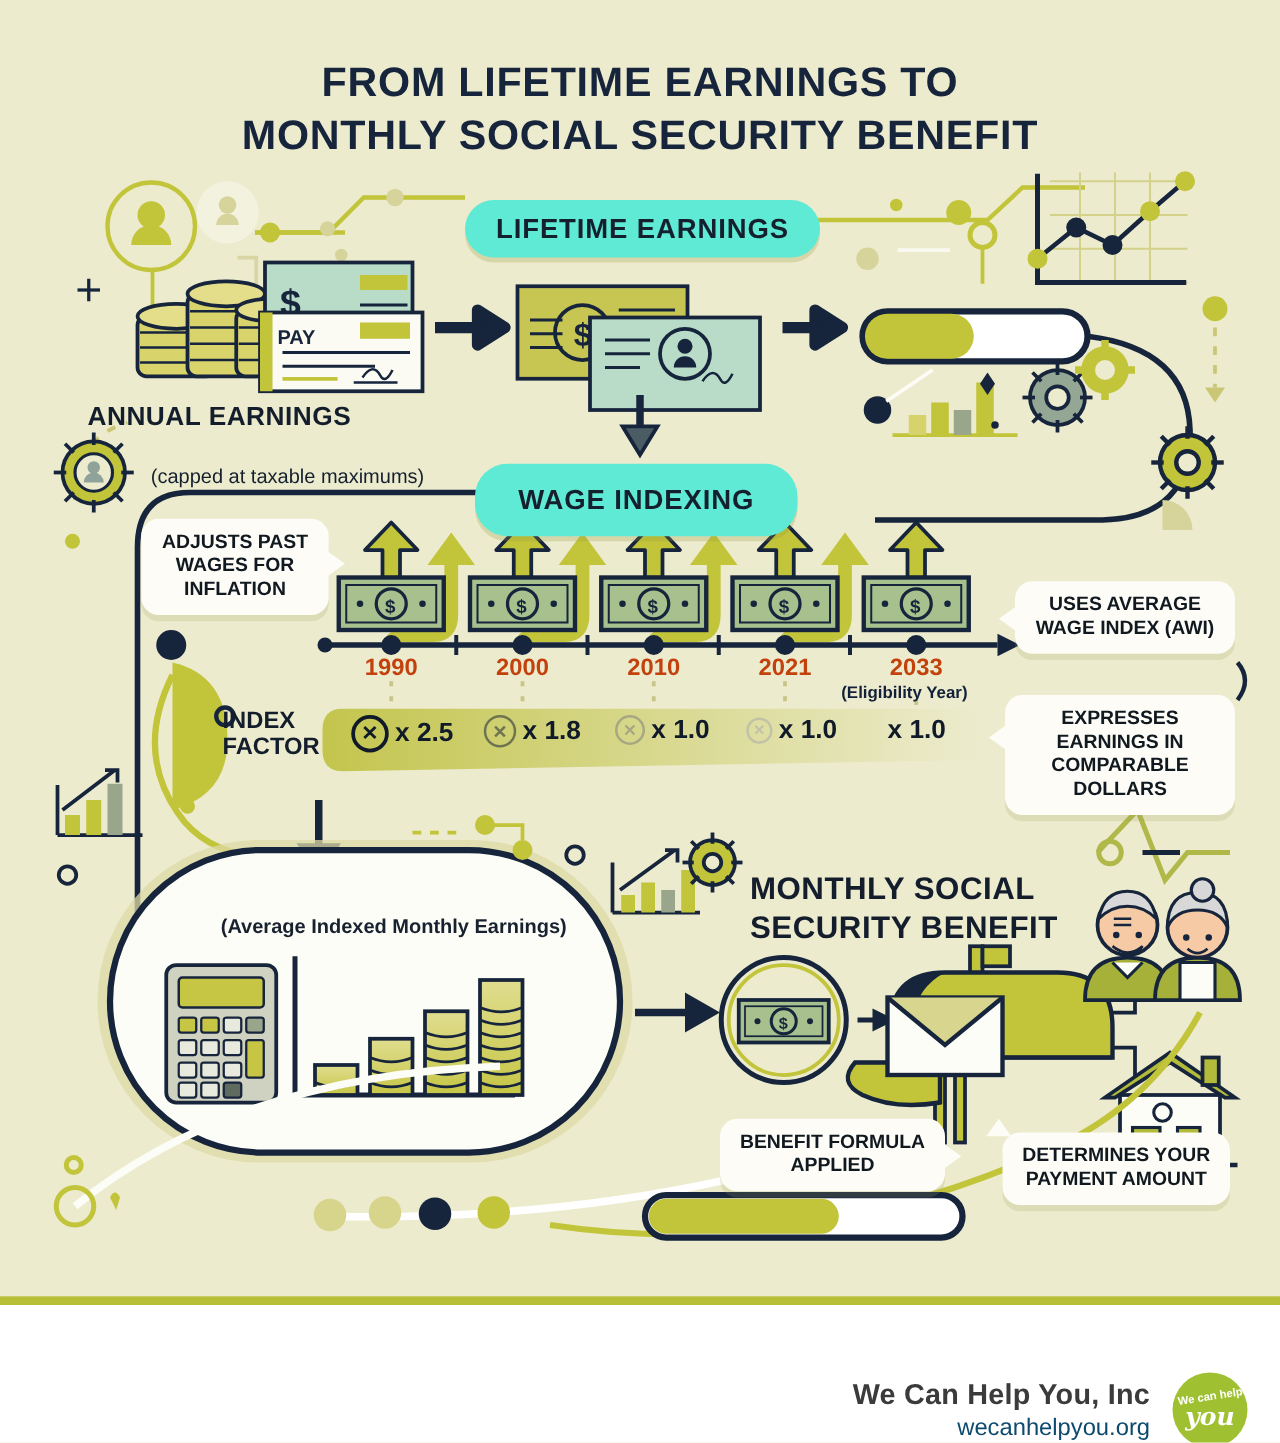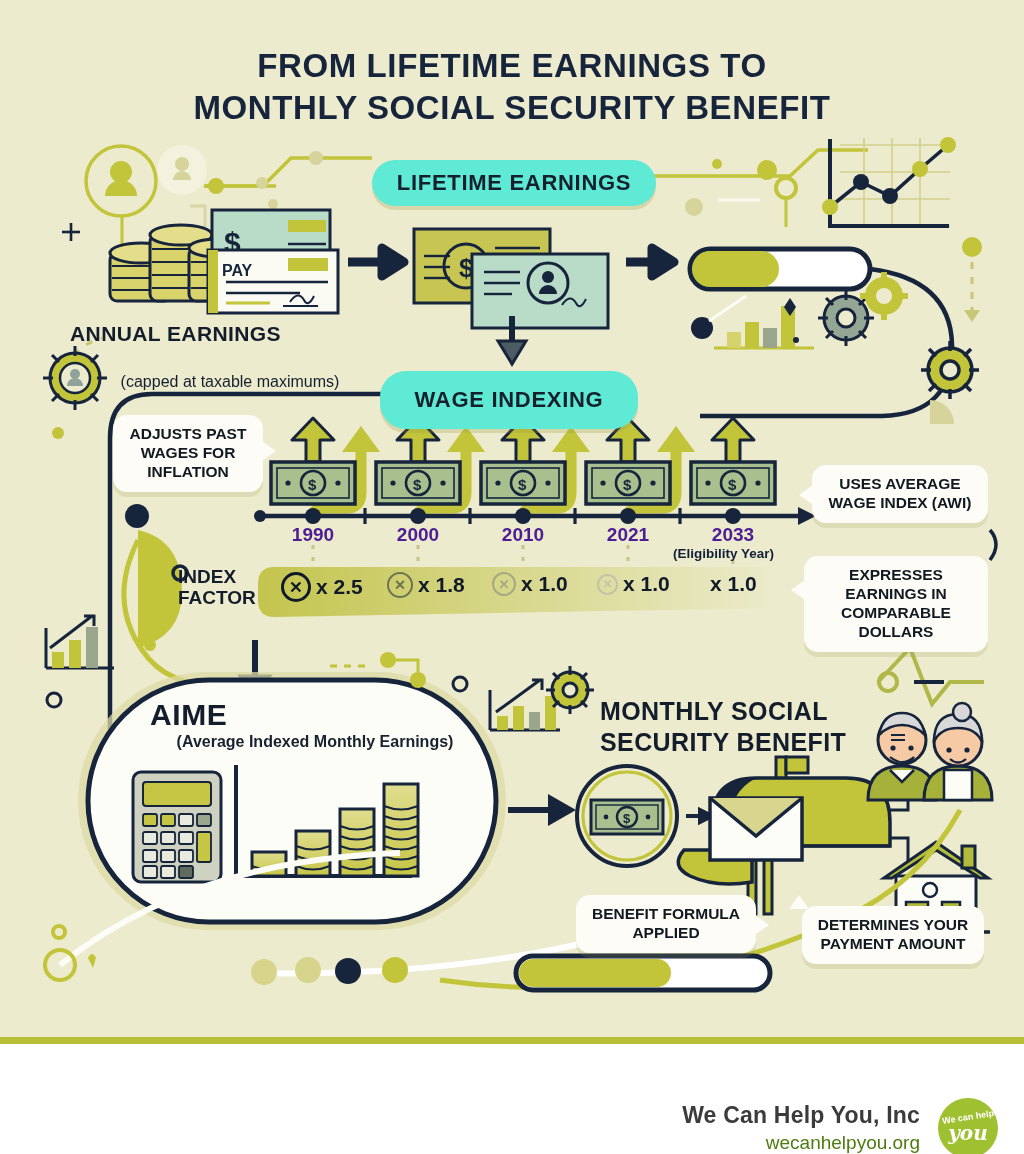--- a/index.html
+++ b/index.html
@@ -27,21 +27,21 @@
   }
   .footer-inner {
     position: absolute; right: 26px; top: 22px;
     display: flex; align-items: center; gap: 18px; margin-top: 32px;
   }
   .footer-text { text-align: right; }
   .brand-name {
     font-size: 23px; font-weight: bold; color: #3b3b3b; letter-spacing: .2px;
     line-height: 1.25;
   }
-  .brand-url { font-size: 19px; color: #4d7c0f; line-height: 1.35; }
+  .brand-url { font-size: 19px; color: #0c4a6e; line-height: 1.35; }
   .brand-badge {
     width: 60px; height: 60px; border-radius: 50%;
     background: #9fc131; color: #ffffff;
     display: flex; flex-direction: column; align-items: center; justify-content: center;
     line-height: 1;
   }
   .badge-top { font-size: 9px; font-weight: bold; transform: rotate(-9deg); margin-bottom: 1px; }
   .badge-bottom { font-size: 20px; font-style: italic; font-weight: bold; font-family: "DejaVu Serif", serif; }
 
   
@@ -132,21 +132,21 @@
   #lbl-top35 {
     left: 150px; top: 890px; width: 330px; font-size: 19px; line-height: 1.2; letter-spacing: .3px;
   }
   #lbl-monthly {
     left: 600px; top: 696px; width: 320px; font-size: 25px; line-height: 1.22;
     text-align: left; letter-spacing: .4px;
   }
 
   
   .tl-year {
-    position: absolute; font-weight: bold; font-size: 19px; color: #4c1d95;
+    position: absolute; font-weight: bold; font-size: 19px; color: #c2410c;
     text-align: center; width: 80px;
   }
   .tl-sub {
     position: absolute; font-weight: bold; font-size: 13.5px; color: #13203a;
     text-align: left; width: 120px;
   }
   .factor {
     position: absolute; display: flex; align-items: center; gap: 5px;
     font-weight: bold; font-size: 21px; color: #101a28;
   }
@@ -732,21 +732,20 @@
           <span class="fcircle" style="width: 21px; height: 21px; border: 2px solid rgb(194, 194, 168); color: rgb(194, 194, 168); font-size: 11.55px;">✕</span>
           <span>x 1.0</span>
         </div>
         <div class="factor" style="left: 710px; top: 572px;">
           <span>x 1.0</span>
         </div>
       </div>
 
     <div class="lbl-strong" id="lbl-index">INDEX<br>FACTOR</div>
 
-    <div class="lbl-strong" id="lbl-aime">AIME</div>
     <div id="lbl-aime-sub">(Average Indexed Monthly Earnings)</div>
 
     <div class="lbl-strong" id="lbl-monthly">MONTHLY SOCIAL<br>SECURITY BENEFIT</div>
 
     <div class="callout" id="co-formula">BENEFIT FORMULA APPLIED</div>
     <div class="callout" id="co-determines">DETERMINES YOUR PAYMENT AMOUNT</div>
   </div>
 
   <div class="footer-rule"></div>
 

